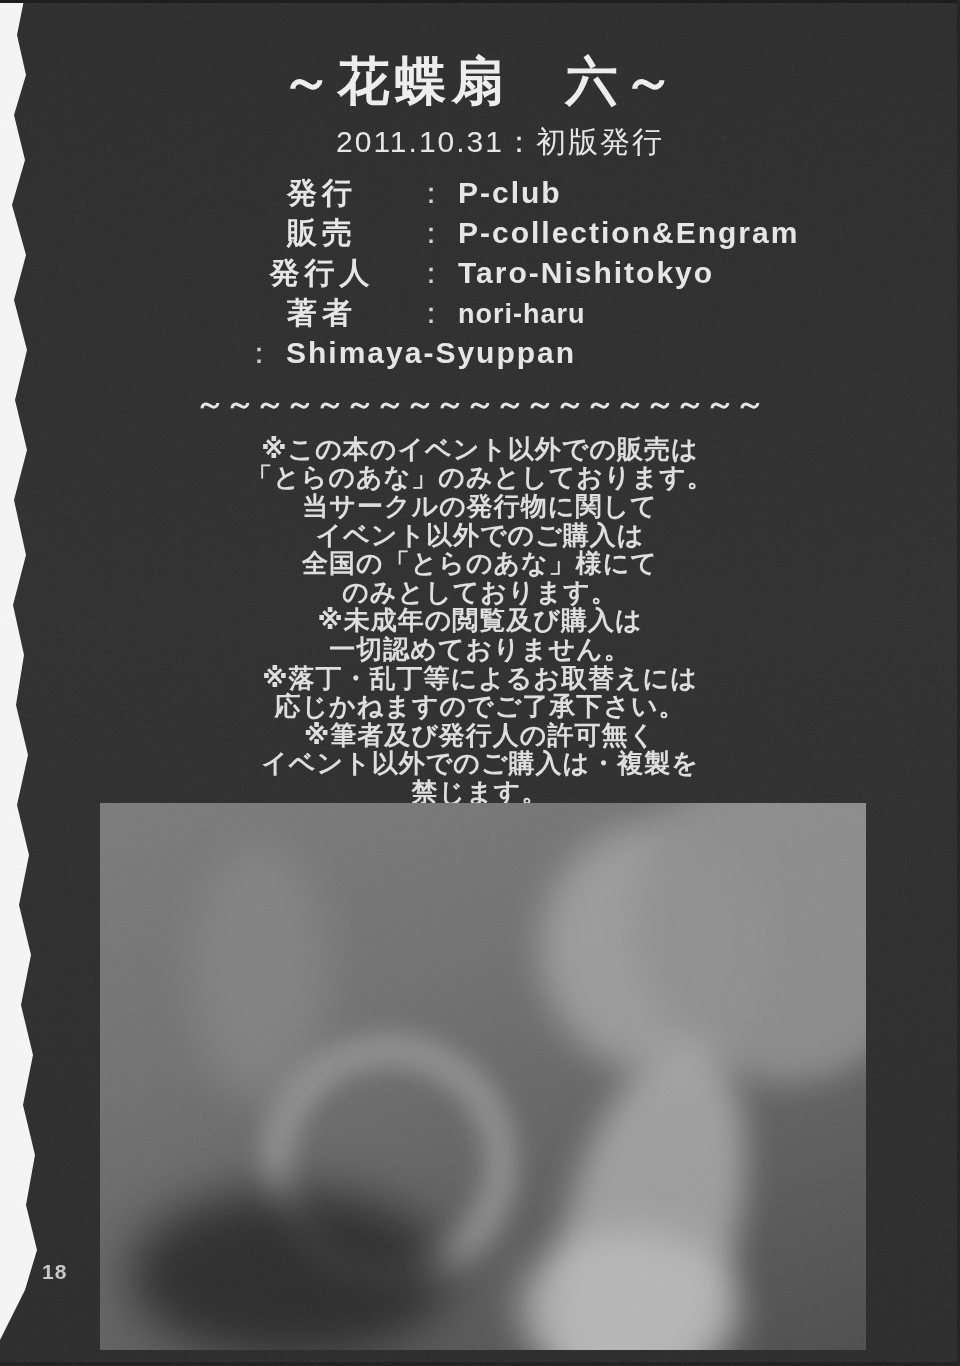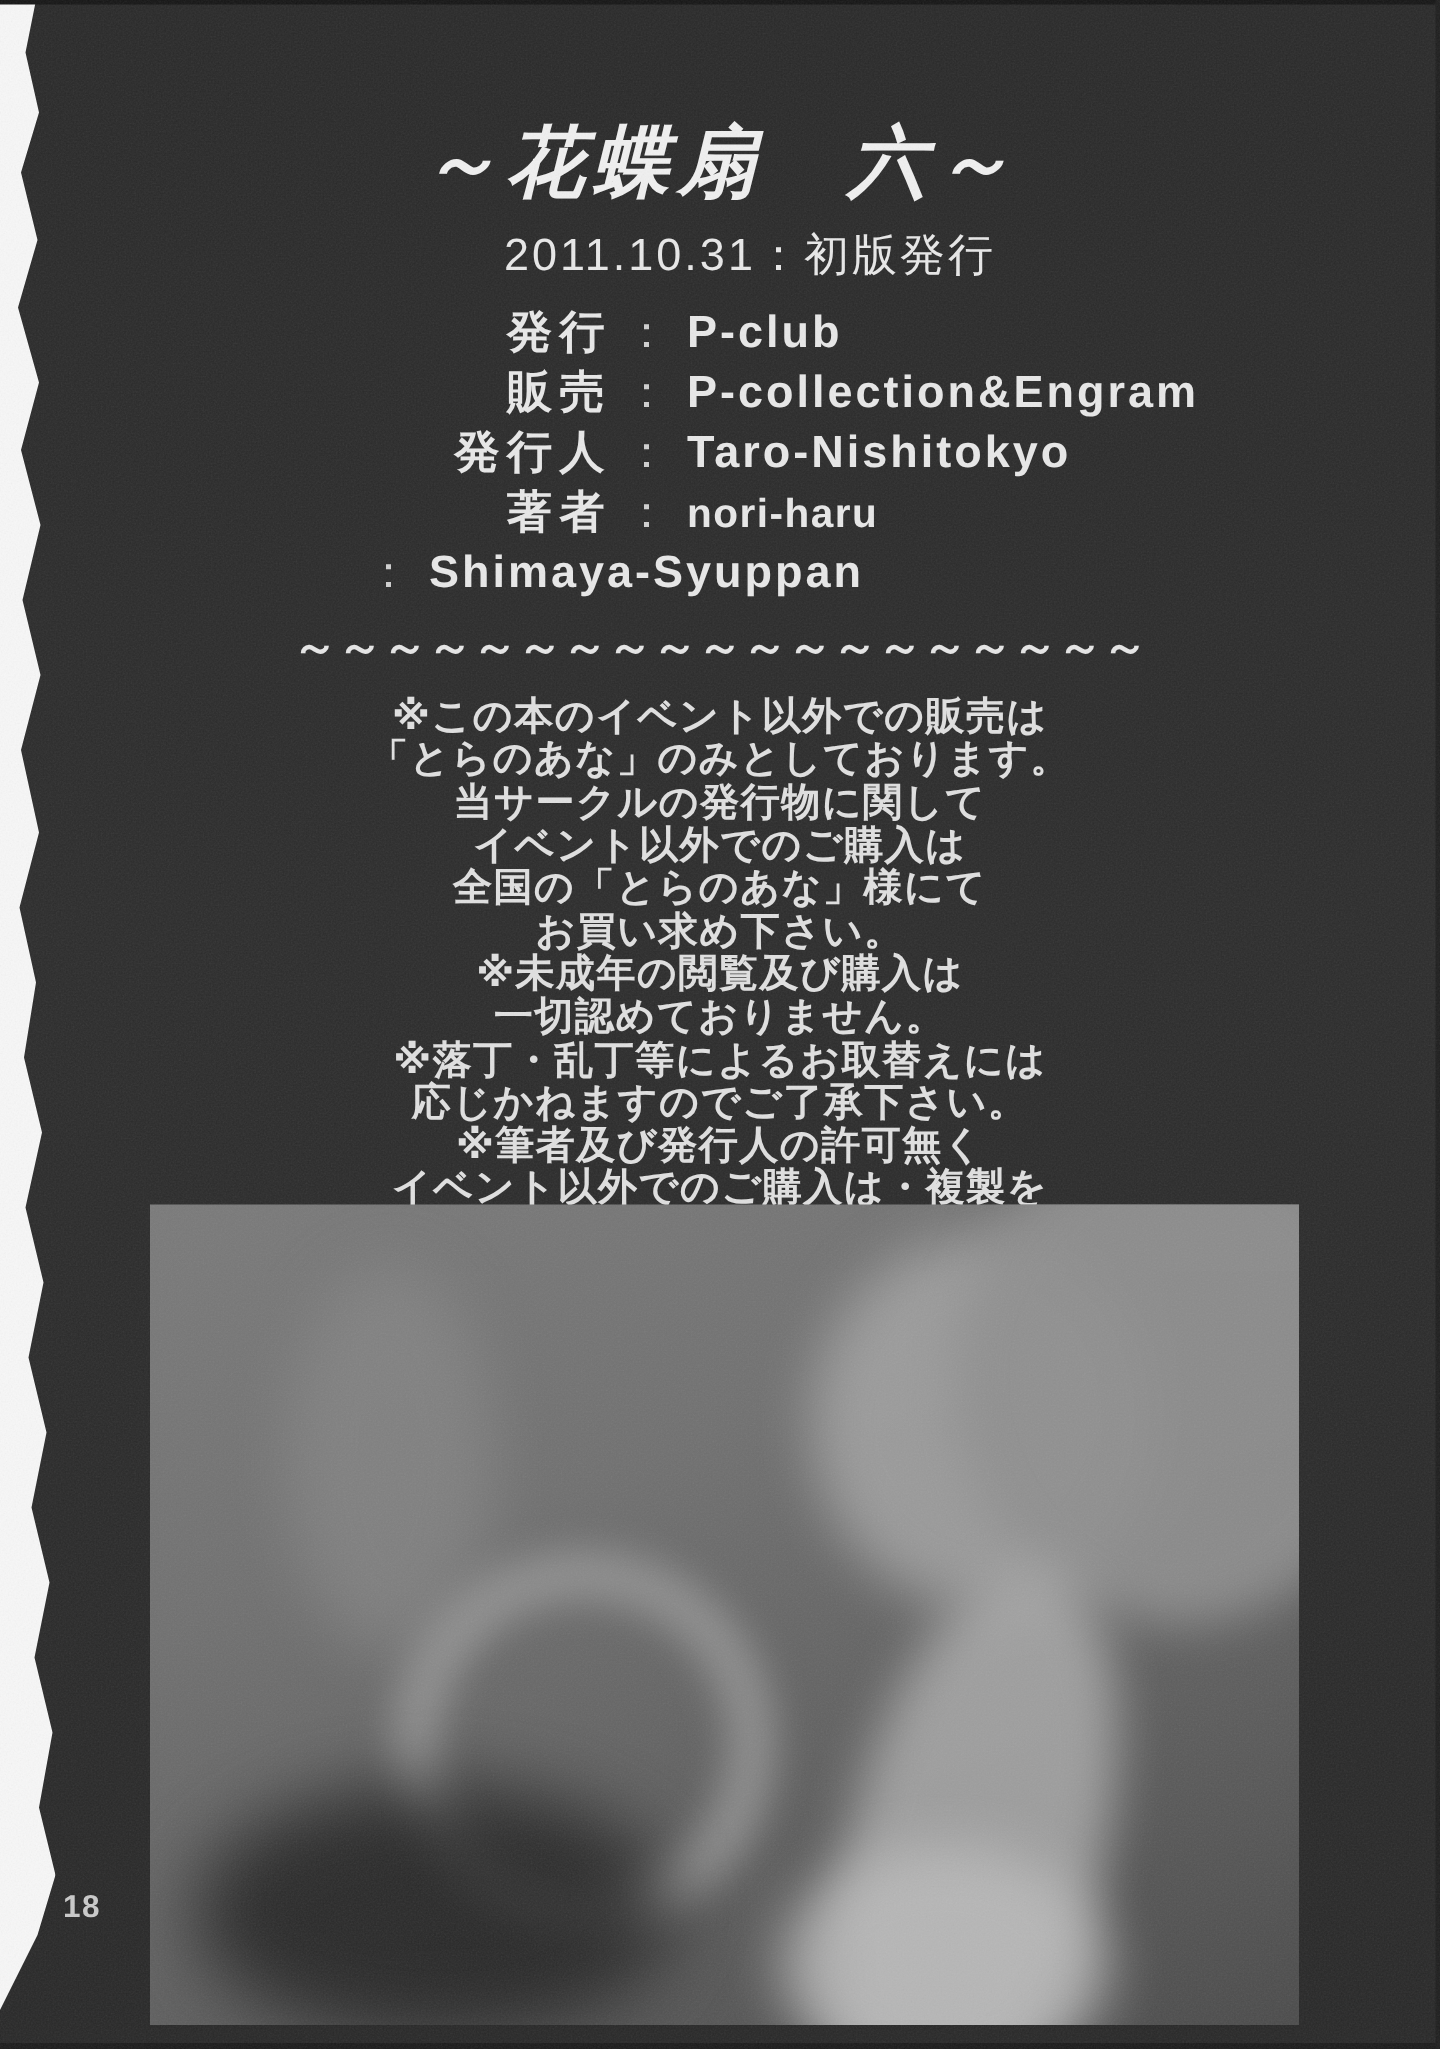--- a/index.html
+++ b/index.html
@@ -17,31 +17,31 @@
     position:absolute;top:0;left:0;width:42px;height:1345px;background:#f7f7f7;
     clip-path:polygon(0px 0px,24px 0px,17px 35px,26px 75px,14px 115px,25px 160px,
       12px 205px,26px 255px,14px 300px,27px 350px,15px 400px,27px 450px,14px 500px,
       26px 555px,13px 605px,24px 655px,16px 705px,28px 755px,17px 805px,29px 855px,
       19px 905px,31px 955px,21px 1005px,33px 1055px,23px 1105px,35px 1155px,
       26px 1205px,37px 1250px,25px 1290px,10px 1320px,0px 1340px);
   }
 
   .content{position:absolute;top:0;left:0;width:960px;text-align:center;}
   .title{
-    margin-top:80px;font-size:52px;font-weight:bold;letter-spacing:5px;
-    color:#f0f0f0;line-height:1.15;font-style:italic;
+    margin-top:52px;font-size:52px;font-weight:bold;letter-spacing:5px;
+    color:#f0f0f0;line-height:1.15;
   }
   .date-line{margin-top:10px;font-size:30px;letter-spacing:2px;color:#e8e8e8;padding-left:40px;}
 
   .colophon{margin-top:10px;}
   .colophon-row{
     display:flex;align-items:baseline;height:40px;
     padding-left:236px;font-size:30px;color:#e8e8e8;text-align:left;
   }
-  .colophon-label{width:172px;text-align:right;letter-spacing:5px;font-weight:bold;}
+  .colophon-label{width:172px;text-align:center;letter-spacing:5px;font-weight:bold;}
   .colophon-colon{margin:0 12px 0 8px;color:#cfcfcf;}
   .colophon-value{letter-spacing:2px;font-weight:bold;}
   .colophon-row.small-value .colophon-value{font-size:27px;font-weight:bold;letter-spacing:1px;}
 
   .divider{
     margin-top:16px;font-size:30px;letter-spacing:0px;color:#e6e6e6;
     font-weight:bold;line-height:1;
   }
   .notice{margin-top:16px;font-size:26px;line-height:28.6px;color:#e0e0e0;font-weight:bold;letter-spacing:1px;}
 
@@ -103,21 +103,21 @@
     </div>
 
     <div class="divider">～～～～～～～～～～～～～～～～～～～</div>
 
     <div class="notice">
       <div>※この本のイベント以外での販売は</div>
       <div>「とらのあな」のみとしております。</div>
       <div>当サークルの発行物に関して</div>
       <div>イベント以外でのご購入は</div>
       <div>全国の「とらのあな」様にて</div>
-      <div>お買い求め下さい。</div>
+      <div>のみとしております。</div>
       <div>※未成年の閲覧及び購入は</div>
       <div>一切認めておりません。</div>
       <div>※落丁・乱丁等によるお取替えには</div>
       <div>応じかねますのでご了承下さい。</div>
       <div>※筆者及び発行人の許可無く</div>
       <div>イベント以外でのご購入は・複製を</div>
       <div>禁じます。</div>
     </div>
   </div>
 

